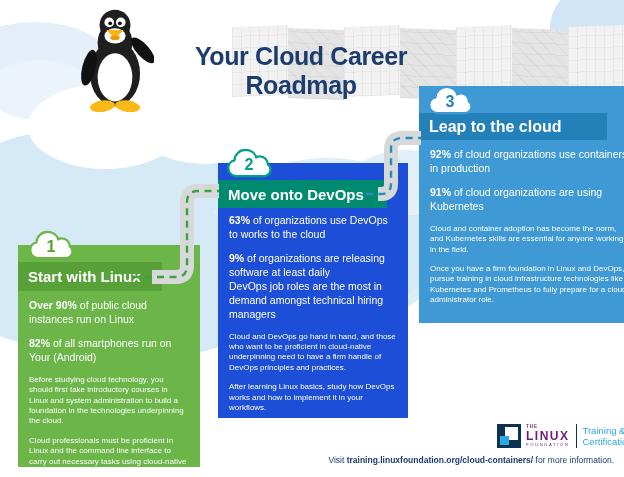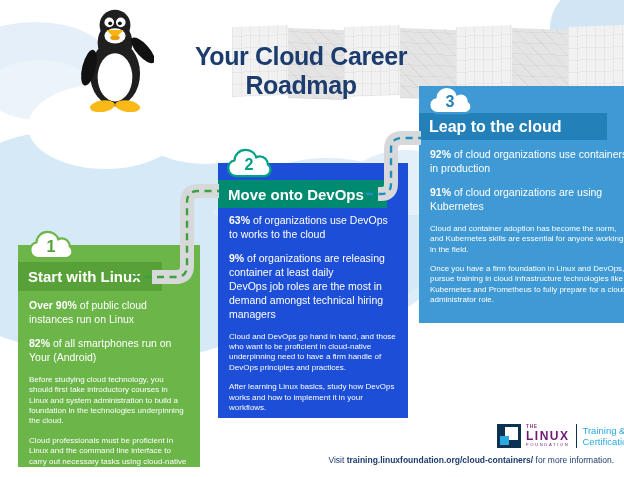--- a/index.html
+++ b/index.html
@@ -138,21 +138,21 @@
       <div class="stat"><span class="pct">82%</span><span> of all smartphones run on Your (Android)</span></div>
       <div class="para">Before studying cloud technology, you should first take introductory courses in Linux and system administration to build a foundation in the technologies underpinning the cloud.</div>
       <div class="para">Cloud professionals must be proficient in Linux and the command line interface to carry out necessary tasks using cloud-native technology like Kubernetes.</div>
     </div>
   </div>
 
   <div class="abs step s2">
     <div class="band">Move onto DevOps</div>
     <div class="content">
       <div class="stat"><span class="pct">63%</span><span> of organizations use DevOps to works to the cloud</span></div>
-      <div class="stat" style="margin-bottom:0;"><span class="pct">9%</span><span> of organizations are releasing container at least daily</span></div>
+      <div class="stat" style="margin-bottom:0;"><span class="pct">9%</span><span> of organizations are releasing software at least daily</span></div>
       <div class="stat"><span class="pct"></span><span>DevOps job roles are the most in demand amongst technical hiring managers</span></div>
       <div class="para">Cloud and DevOps go hand in hand, and those who want to be proficient in cloud-native underpinning need to have a firm handle of DevOps principles and practices.</div>
       <div class="para">After learning Linux basics, study how DevOps works and how to implement it in your workflows.</div>
     </div>
   </div>
 
   <div class="abs step s3">
     <div class="band">Leap to the cloud</div>
     <div class="content">
       <div class="stat"><span class="pct">92%</span><span> of cloud organizations use containers in production</span></div>

